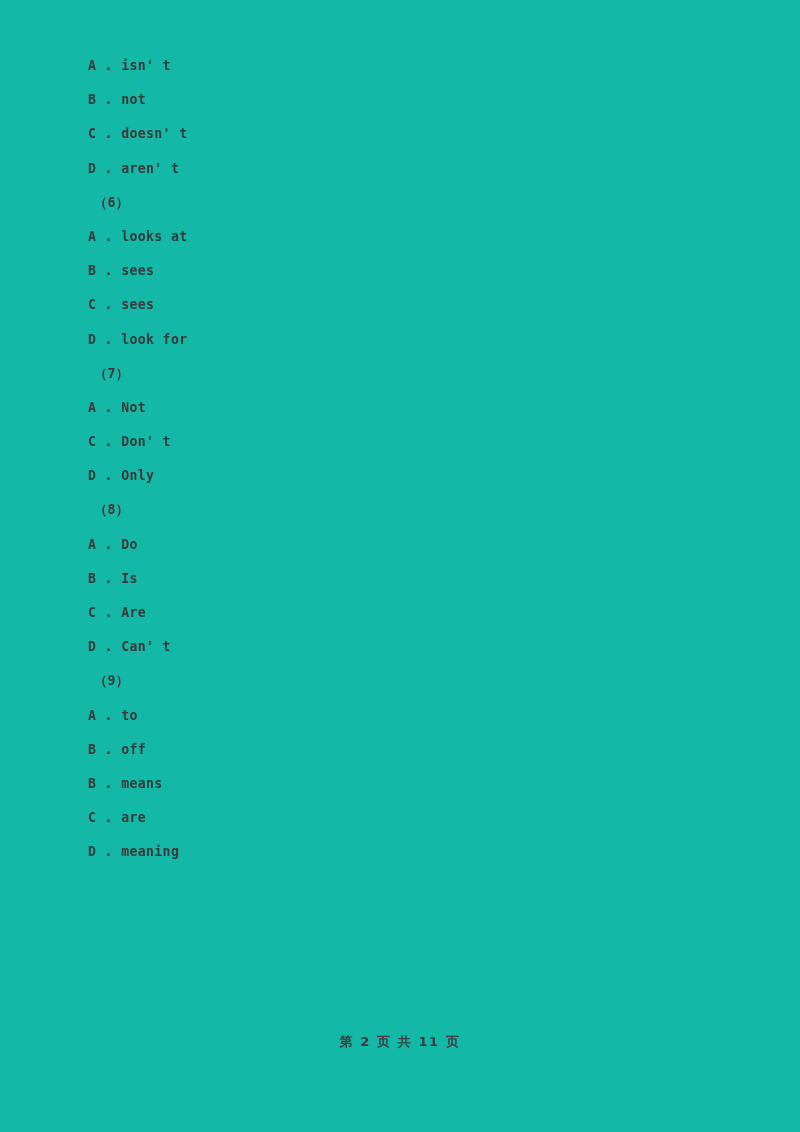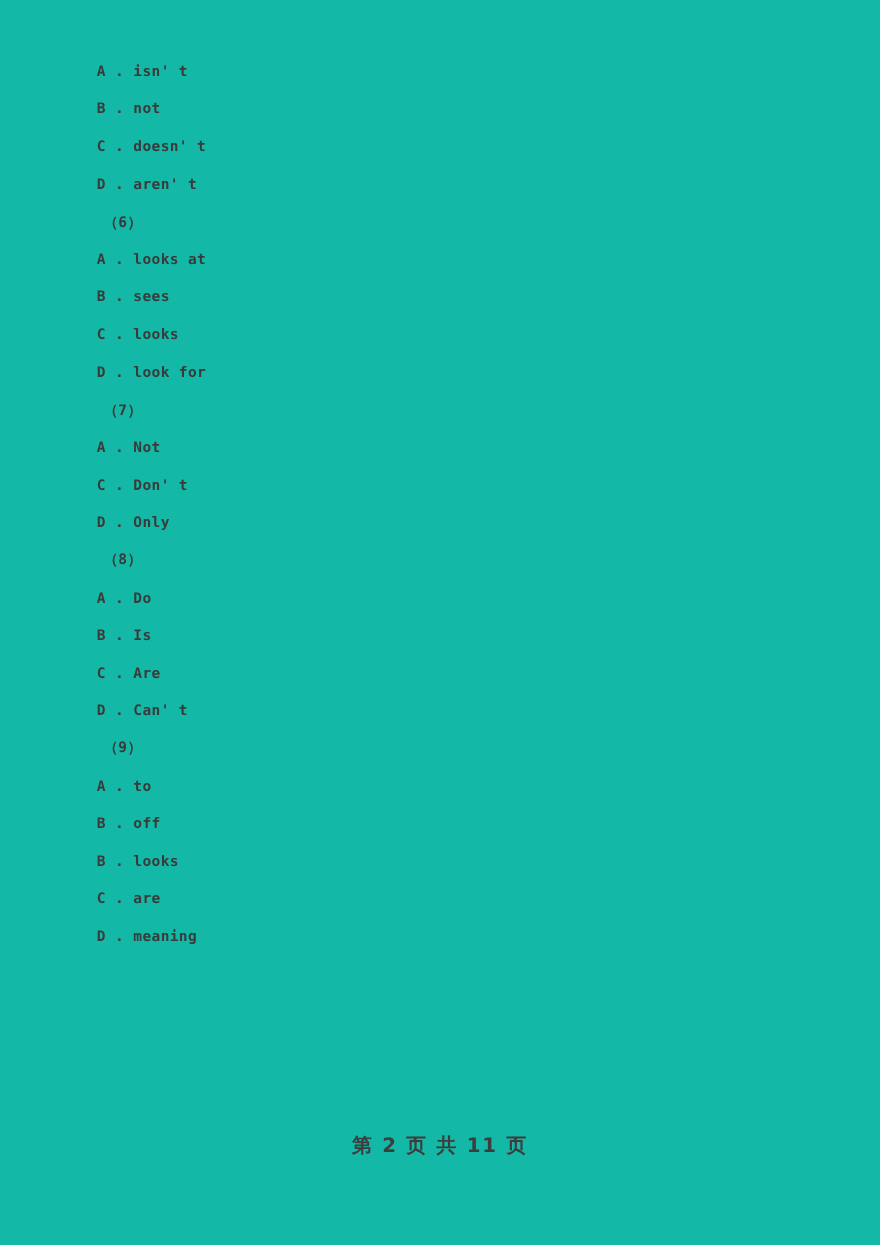--- a/index.html
+++ b/index.html
@@ -39,55 +39,55 @@
   .line.qnum {
     padding-left: 6px;
     font-size: 13.2px;
   }
   .footer {
     position: absolute;
     left: 0;
     top: 1032px;
     width: 800px;
     text-align: center;
-    font-size: 18px;
+    font-size: 13px;
     line-height: 20px;
     letter-spacing: 1.6px;
     color: #3d3d3d;
     font-family: "DejaVu Sans", "Liberation Sans", sans-serif;
     white-space: pre;
   }
 </style>
 </head>
 <body>
 
 <div class="page">
 
   <div class="content">
       <div class="line option">A . isn' t</div>
       <div class="line option">B . not</div>
       <div class="line option">C . doesn' t</div>
       <div class="line option">D . aren' t</div>
       <div class="line qnum">（6）</div>
       <div class="line option">A . looks at</div>
       <div class="line option">B . sees</div>
-      <div class="line option">C . looks</div>
+      <div class="line option">C . sees</div>
       <div class="line option">D . look for</div>
       <div class="line qnum">（7）</div>
       <div class="line option">A . Not</div>
       <div class="line option">C . Don' t</div>
       <div class="line option">D . Only</div>
       <div class="line qnum">（8）</div>
       <div class="line option">A . Do</div>
       <div class="line option">B . Is</div>
       <div class="line option">C . Are</div>
       <div class="line option">D . Can' t</div>
       <div class="line qnum">（9）</div>
       <div class="line option">A . to</div>
       <div class="line option">B . off</div>
-      <div class="line option">B . looks</div>
+      <div class="line option">B . means</div>
       <div class="line option">C . are</div>
       <div class="line option">D . meaning</div>
     </div>
 
   <div class="footer">第 2 页 共 11 页</div>
 
 </div>
 
 </body></html>

